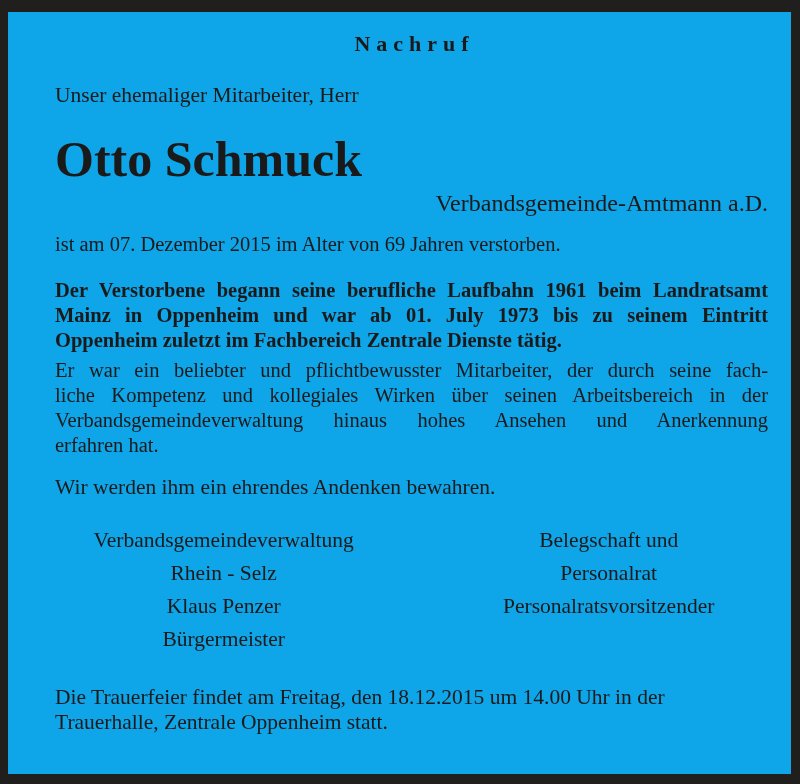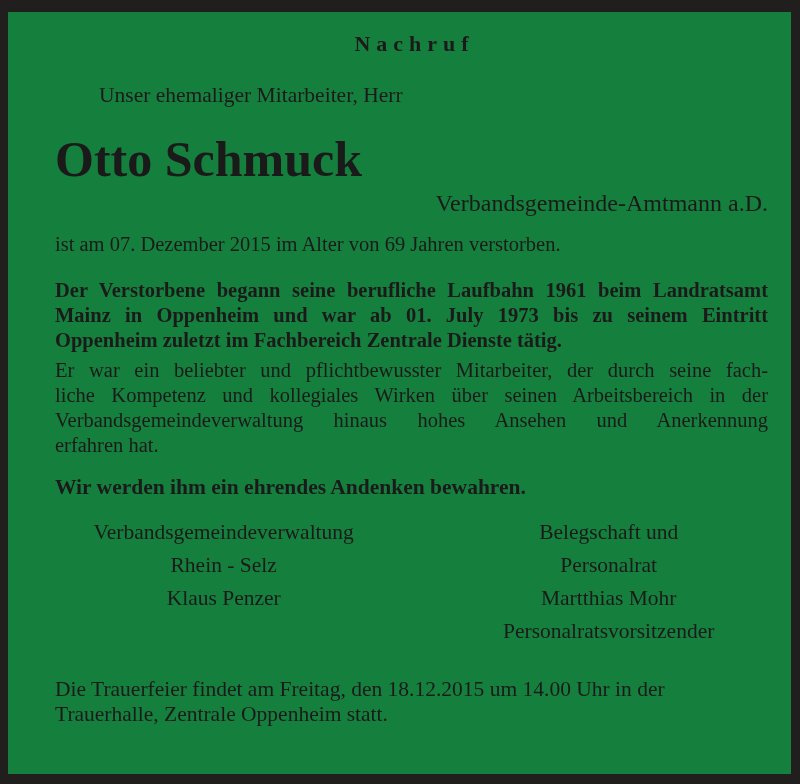--- a/index.html
+++ b/index.html
@@ -5,21 +5,21 @@
   html, body {
     margin: 0;
     padding: 0;
     background: #e9e9e9;
   }
   .page {
     position: relative;
     width: 800px;
     height: 784px;
     box-sizing: border-box;
-    background: #15803d;
+    background: #0ea5e9;
     border-style: solid;
     border-color: #211e1e;
     border-width: 12px 9px 10px 8px; 
     padding: 19px 23px 0 47px;
     font-family: "Liberation Serif", "DejaVu Serif", serif;
     color: #1b1a1a;
     overflow: hidden;
   }
   .content {
     width: 713px;
@@ -29,21 +29,20 @@
     font-size: 22px;
     font-weight: bold;
     letter-spacing: 6px;
     line-height: 25px;
     padding-left: 6px; 
   }
   .intro {
     margin-top: 27px;
     font-size: 21.5px;
     line-height: 25px;
-    margin-left: 44px;
   }
   .name {
     margin-top: 25px;
     text-align: left;
     font-size: 50px;
     font-weight: bold;
     line-height: 52px;
   }
   .subtitle {
     margin-top: 5px;
@@ -69,24 +68,23 @@
     text-align: justify;
     text-align-last: justify;
   }
   .justified .line.last {
     text-align: left;
     text-align-last: left;
   }
   .remembrance {
     margin-top: 17px;
     font-size: 21.5px;
-    font-weight: bold;
   }
   .signatures {
-    margin-top: 16px;
+    margin-top: 24px;
     display: flex;
     width: 713px;
     gap: 44px;
   }
   .sig-col {
     font-size: 21.5px;
     line-height: 33px;
   }
   .sig-col .line {
     text-align: center;
@@ -127,25 +125,25 @@
         <div class="line last">erfahren hat.</div>
       </div>
 
     <div class="para remembrance">Wir werden ihm ein ehrendes Andenken bewahren.</div>
 
     <div class="signatures">
       <div class="sig-col sig-left">
           <div class="line">Verbandsgemeindeverwaltung</div>
           <div class="line">Rhein - Selz</div>
           <div class="line">Klaus Penzer</div>
+          <div class="line last">Bürgermeister</div>
         </div>
       <div class="sig-col sig-right">
           <div class="line">Belegschaft und</div>
           <div class="line">Personalrat</div>
-          <div class="line">Martthias Mohr</div>
           <div class="line last">Personalratsvorsitzender</div>
         </div>
     </div>
 
     <div class="para funeral">
         <div class="line">Die Trauerfeier findet am Freitag, den 18.12.2015 um 14.00 Uhr in der</div>
         <div class="line last">Trauerhalle, Zentrale Oppenheim statt.</div>
       </div>
 
   </div>

